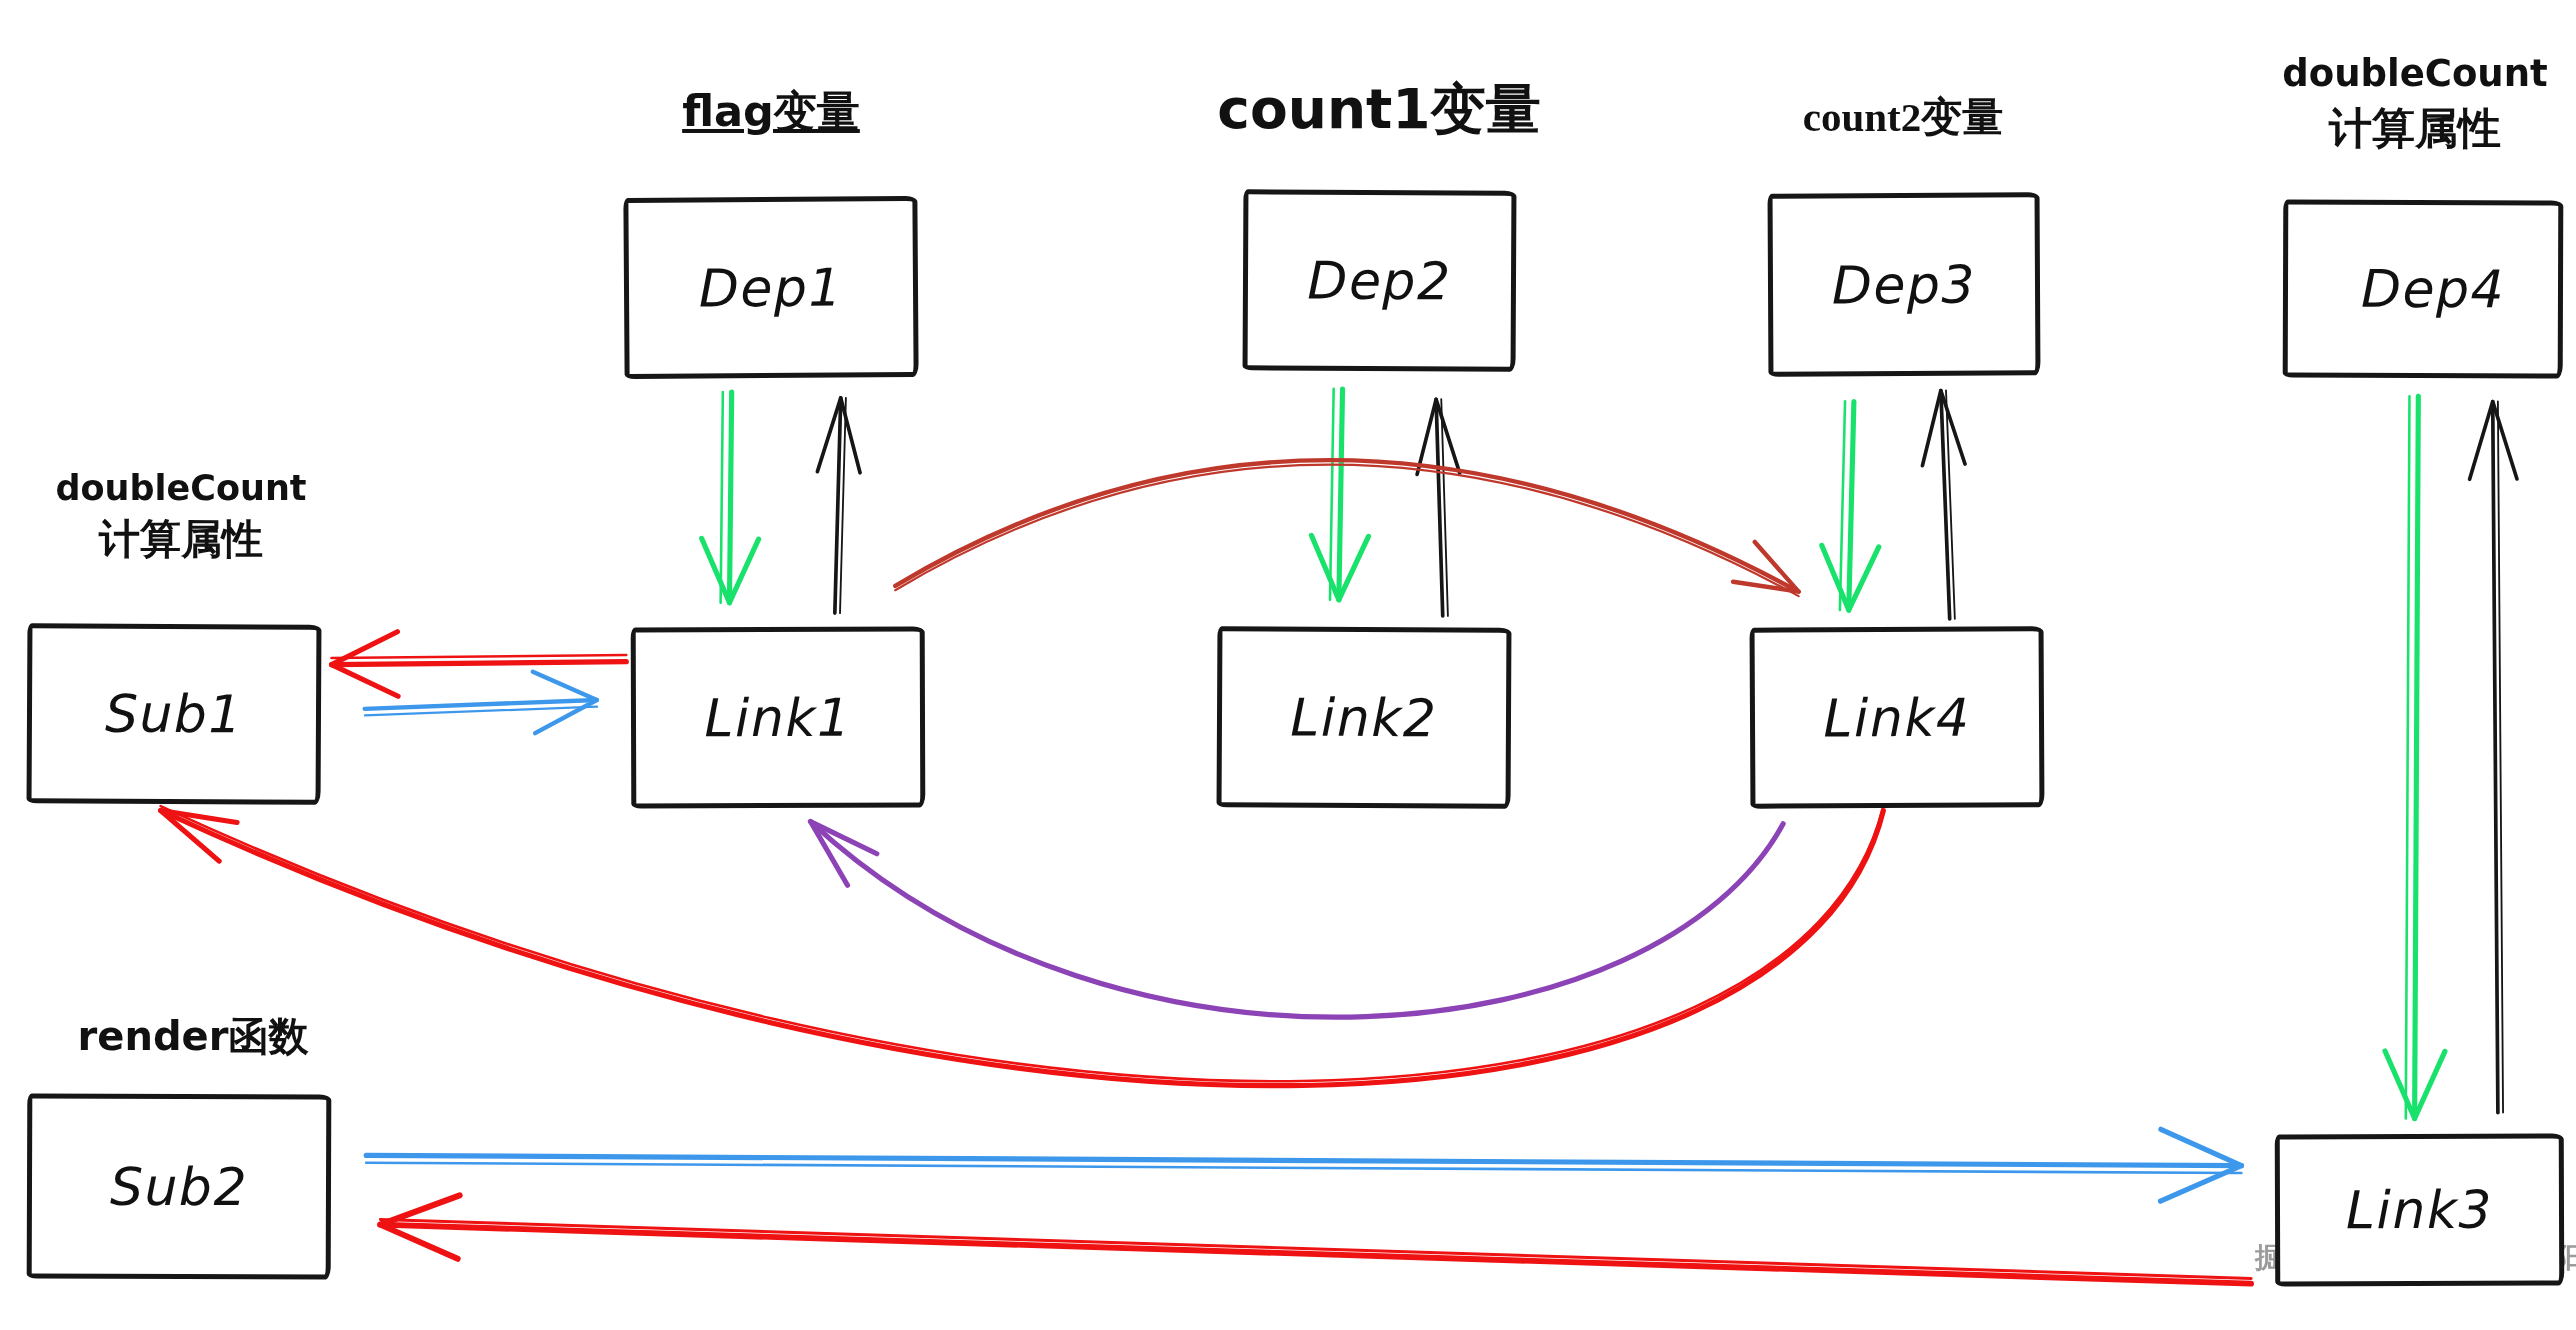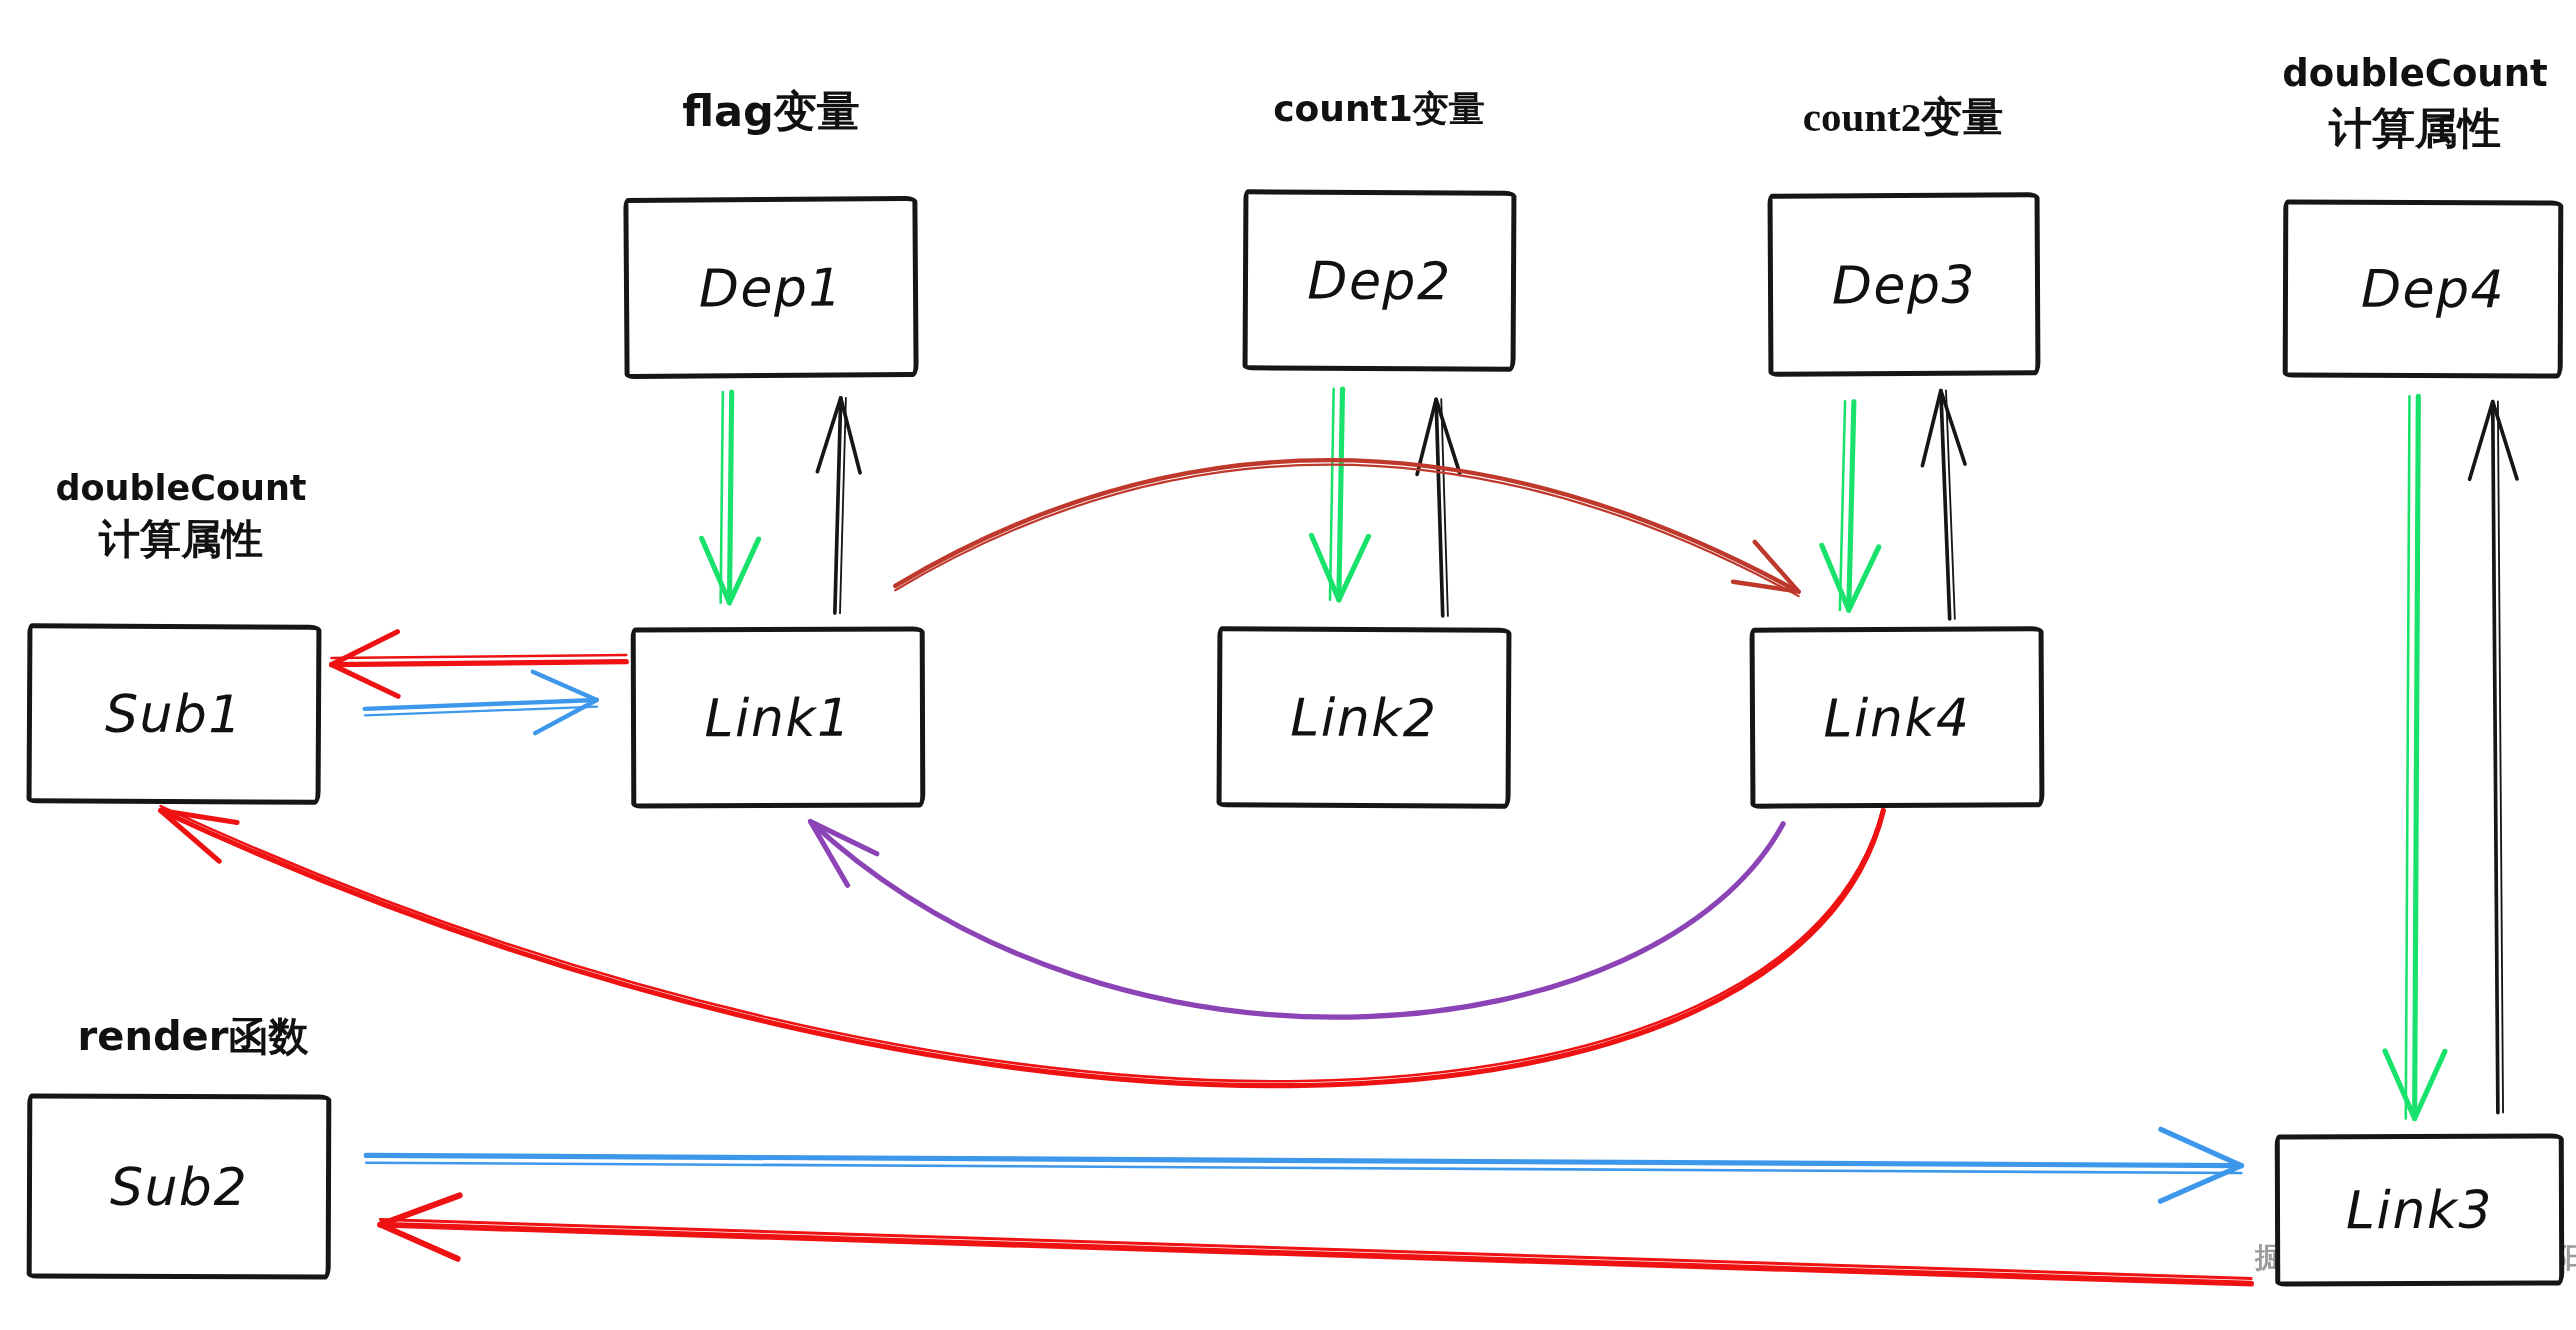--- a/index.html
+++ b/index.html
@@ -139,24 +139,24 @@
     <div class="node" style="left: 1750px; top: 627px; width: 294px; height: 181px; transform: rotate(-0.3deg);">
       <span class="node-label">Link4</span>
     </div>
     <div class="node" style="left: 26.5px; top: 1094px; width: 304px; height: 185px; transform: rotate(0.2deg);">
       <span class="node-label">Sub2</span>
     </div>
     <div class="node" style="left: 2275px; top: 1134px; width: 289px; height: 152px; transform: rotate(-0.2deg);">
       <span class="node-label">Link3</span>
     </div>
     <div class="float-label" style="left: 771px; top: 111px;">
-      <span class="float-line" style="font-size: 43px;">flag变量</span>
+      <span class="float-line" style="font-size: 43px; text-decoration: underline;">flag变量</span>
     </div>
     <div class="float-label" style="left: 1379px; top: 109px;">
-      <span class="float-line" style="font-size: 36px;">count1变量</span>
+      <span class="float-line" style="font-size: 55px;">count1变量</span>
     </div>
     <div class="float-label" style="left: 1903px; top: 118px; font-family: Liberation Serif, serif;">
       <span class="float-line" style="font-size: 41px;">count2变量</span>
     </div>
     <div class="float-label" style="left: 2415px; top: 103px;">
       <span class="float-line" style="font-size: 37px;">doubleCount</span>
       <span class="float-line" style="font-size: 43px;">计算属性</span>
     </div>
     <div class="float-label" style="left: 181px; top: 516px;">
       <span class="float-line" style="font-size: 35px;">doubleCount</span>

